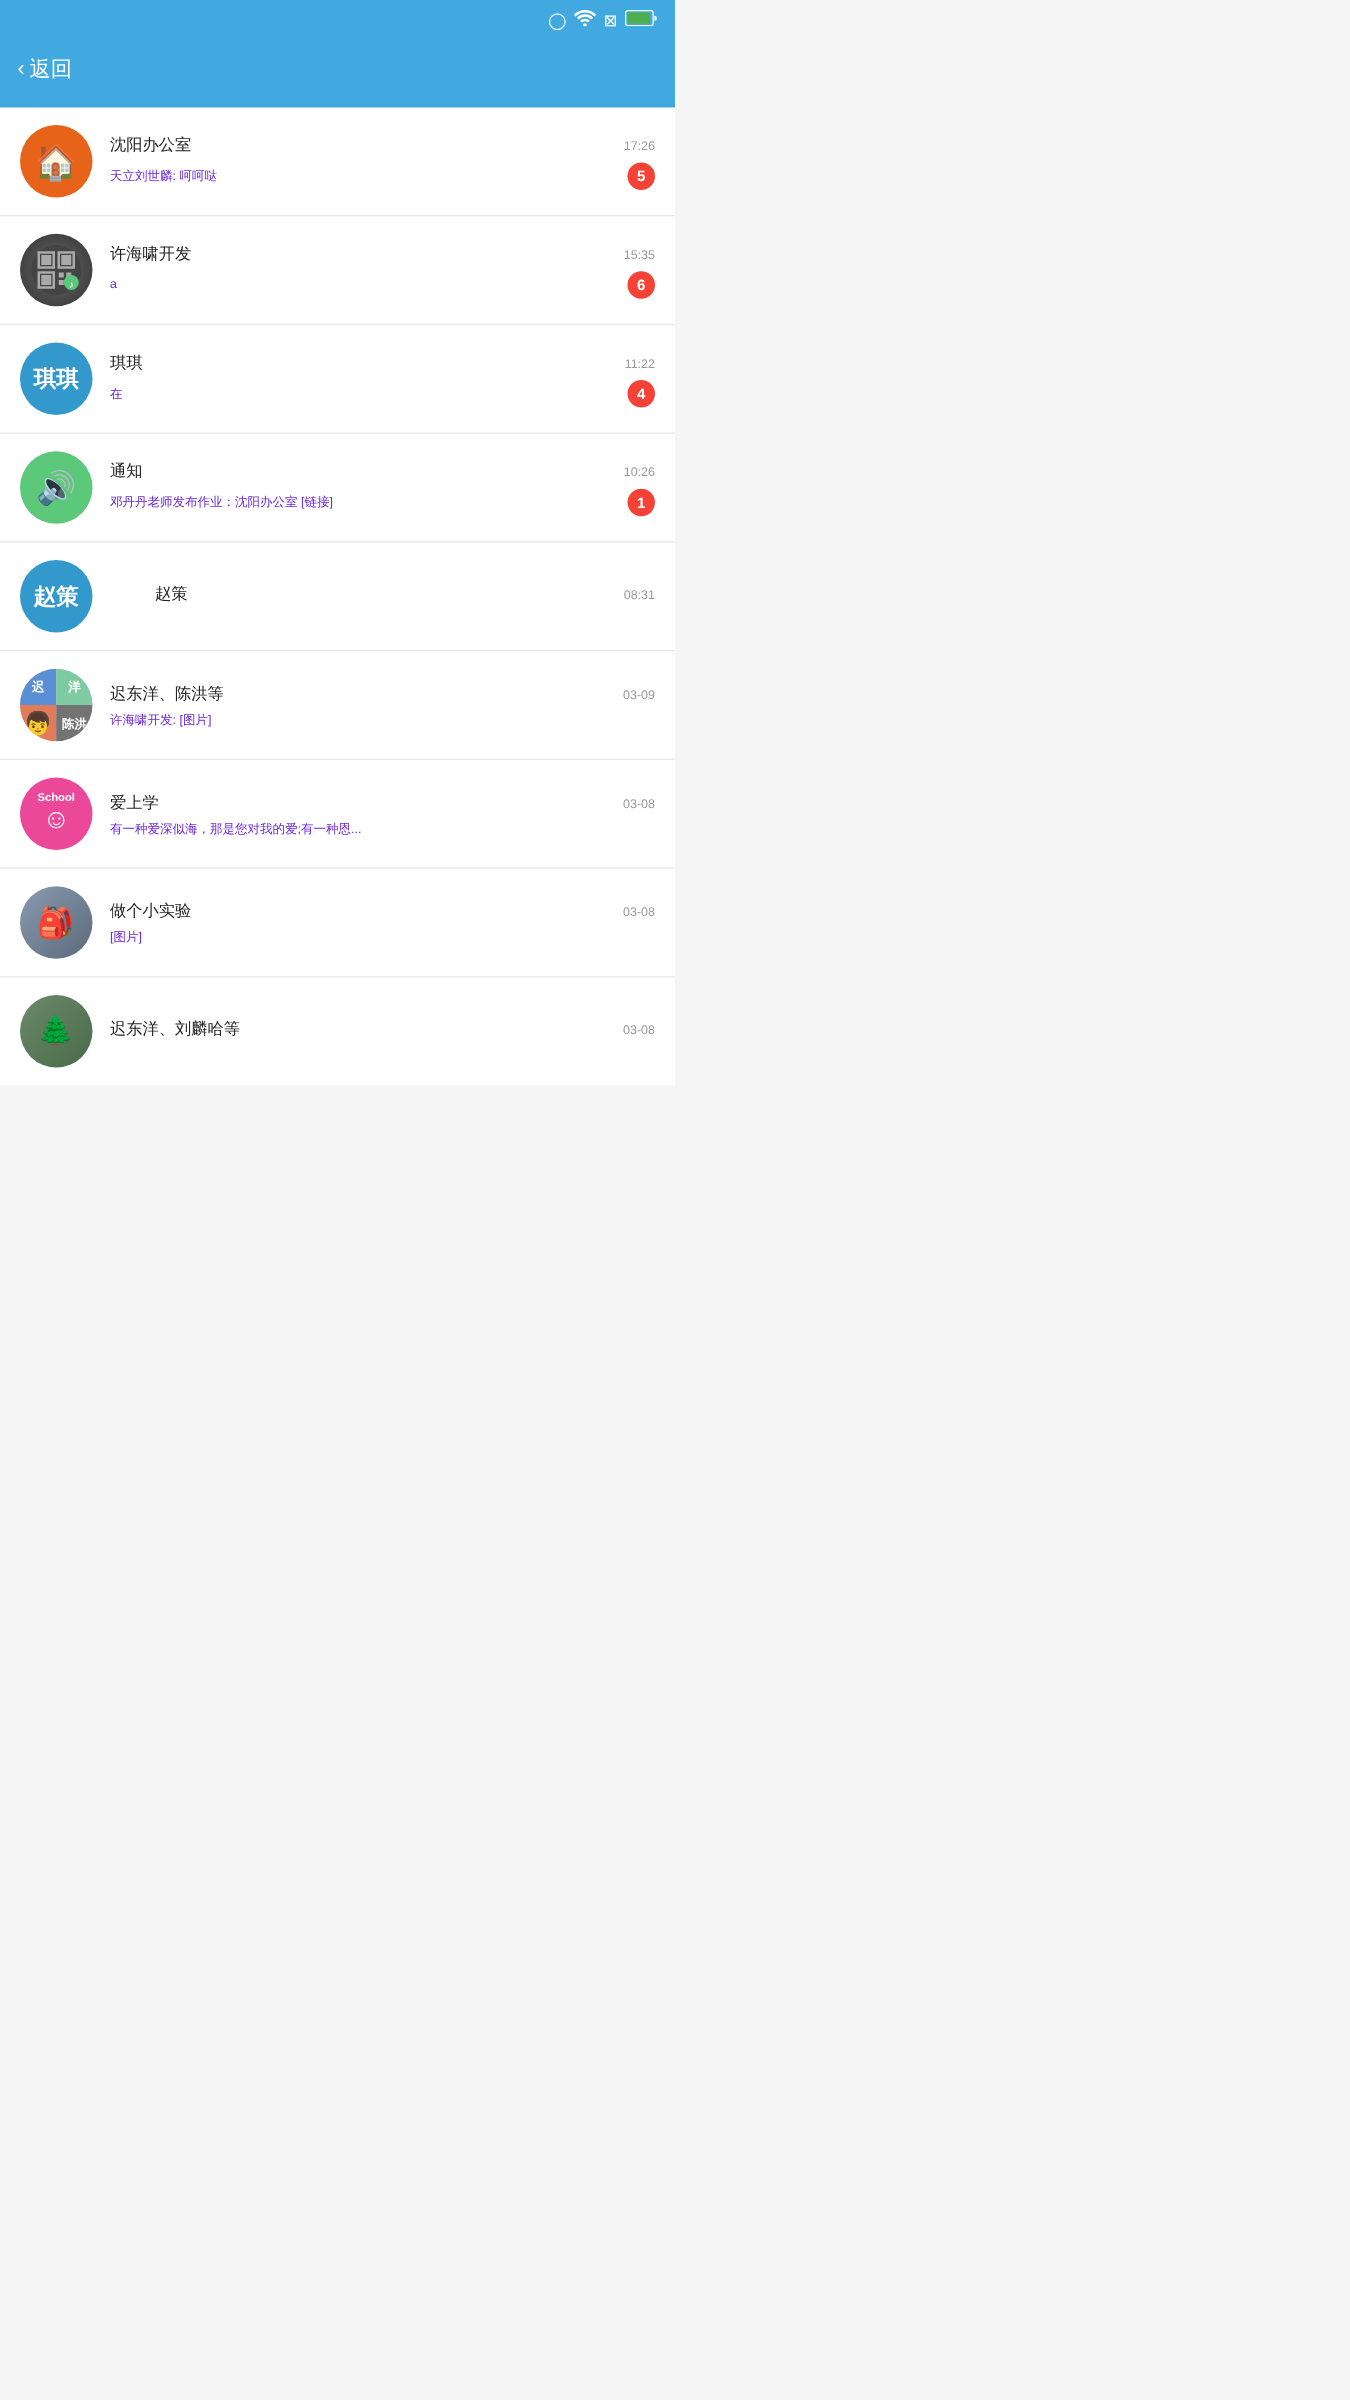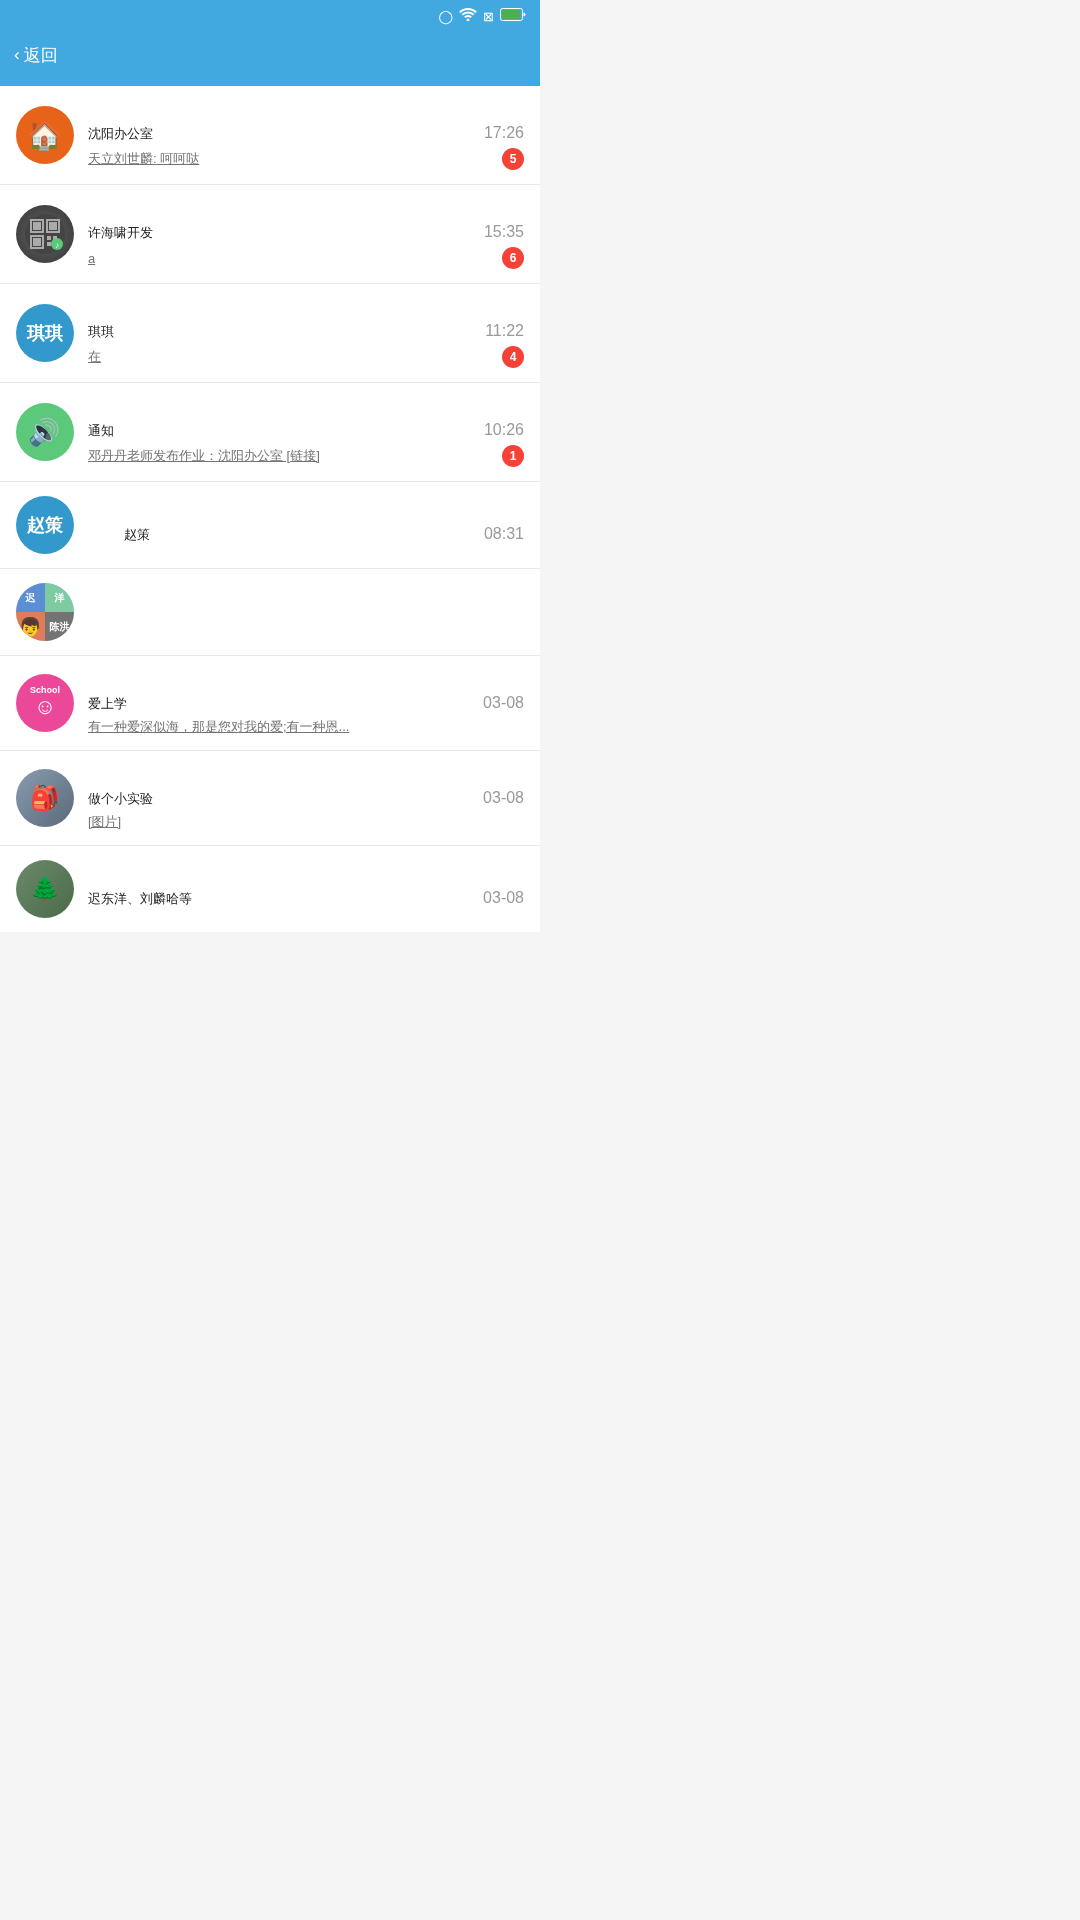--- a/index.html
+++ b/index.html
@@ -117,40 +117,38 @@
       justify-content: space-between;
       align-items: baseline;
       margin-bottom: 5px;
     }
     .msg-name {
       font-size: 13px;
       color: #222;
       font-weight: 500;
     }
     .msg-time {
-      font-size: 16px;
+      font-size: 10px;
       color: #999;
       flex-shrink: 0;
       margin-left: 8px;
-      margin-top: 24px;
     }
     .msg-bottom {
       display: flex;
       align-items: center;
       justify-content: space-between;
     }
     .msg-preview {
-      font-size: 13px;
-      color: #737373;
+      font-size: 10px;
+      color: #6d28d9;
       overflow: hidden;
       text-overflow: ellipsis;
       white-space: nowrap;
       flex: 1;
       min-width: 0;
-      text-decoration: underline;
     }
 
     
     .badge {
       background: #f44336;
       color: white;
       border-radius: 50%;
       width: 22px;
       height: 22px;
       display: flex;
@@ -345,20 +343,30 @@
   </div>
     <div class="msg-item" style="border-bottom: 1px solid rgb(232, 232, 232);">
     <div class="avatar-group">
       <div class="avatar-group-cell" style="background:#5a8fd6; display:flex;align-items:center;justify-content:center;color:white;font-size:10px;font-weight:bold;">迟</div>
       <div class="avatar-group-cell" style="background:#7ecba1; display:flex;align-items:center;justify-content:center;color:white;font-size:10px;font-weight:bold;">洋</div>
       <div class="avatar-group-cell" style="background:#e07c5a; display:flex;align-items:center;justify-content:center;">
           <span style="font-size:18px;">👦</span>
         </div>
       <div class="avatar-group-cell" style="background:#737373; display:flex;align-items:center;justify-content:center;color:white;font-size:10px;font-weight:bold;">陈洪</div>
     </div>
+    <div class="msg-content">
+      <div class="msg-top">
+        <span class="msg-name">迟东洋、陈洪等</span>
+        <span class="msg-time">03-09</span>
+      </div>
+      <div class="msg-bottom">
+        <span class="msg-preview">许海啸开发: [图片]</span>
+
+      </div>
+    </div>
   </div>
     <div class="msg-item" style="border-bottom: 1px solid rgb(232, 232, 232);">
     <div class="school-avatar">
       <span class="school-text">School</span>
       <span class="smiley">☺</span>
     </div>
     <div class="msg-content">
       <div class="msg-top">
         <span class="msg-name">爱上学</span>
         <span class="msg-time">03-08</span>

